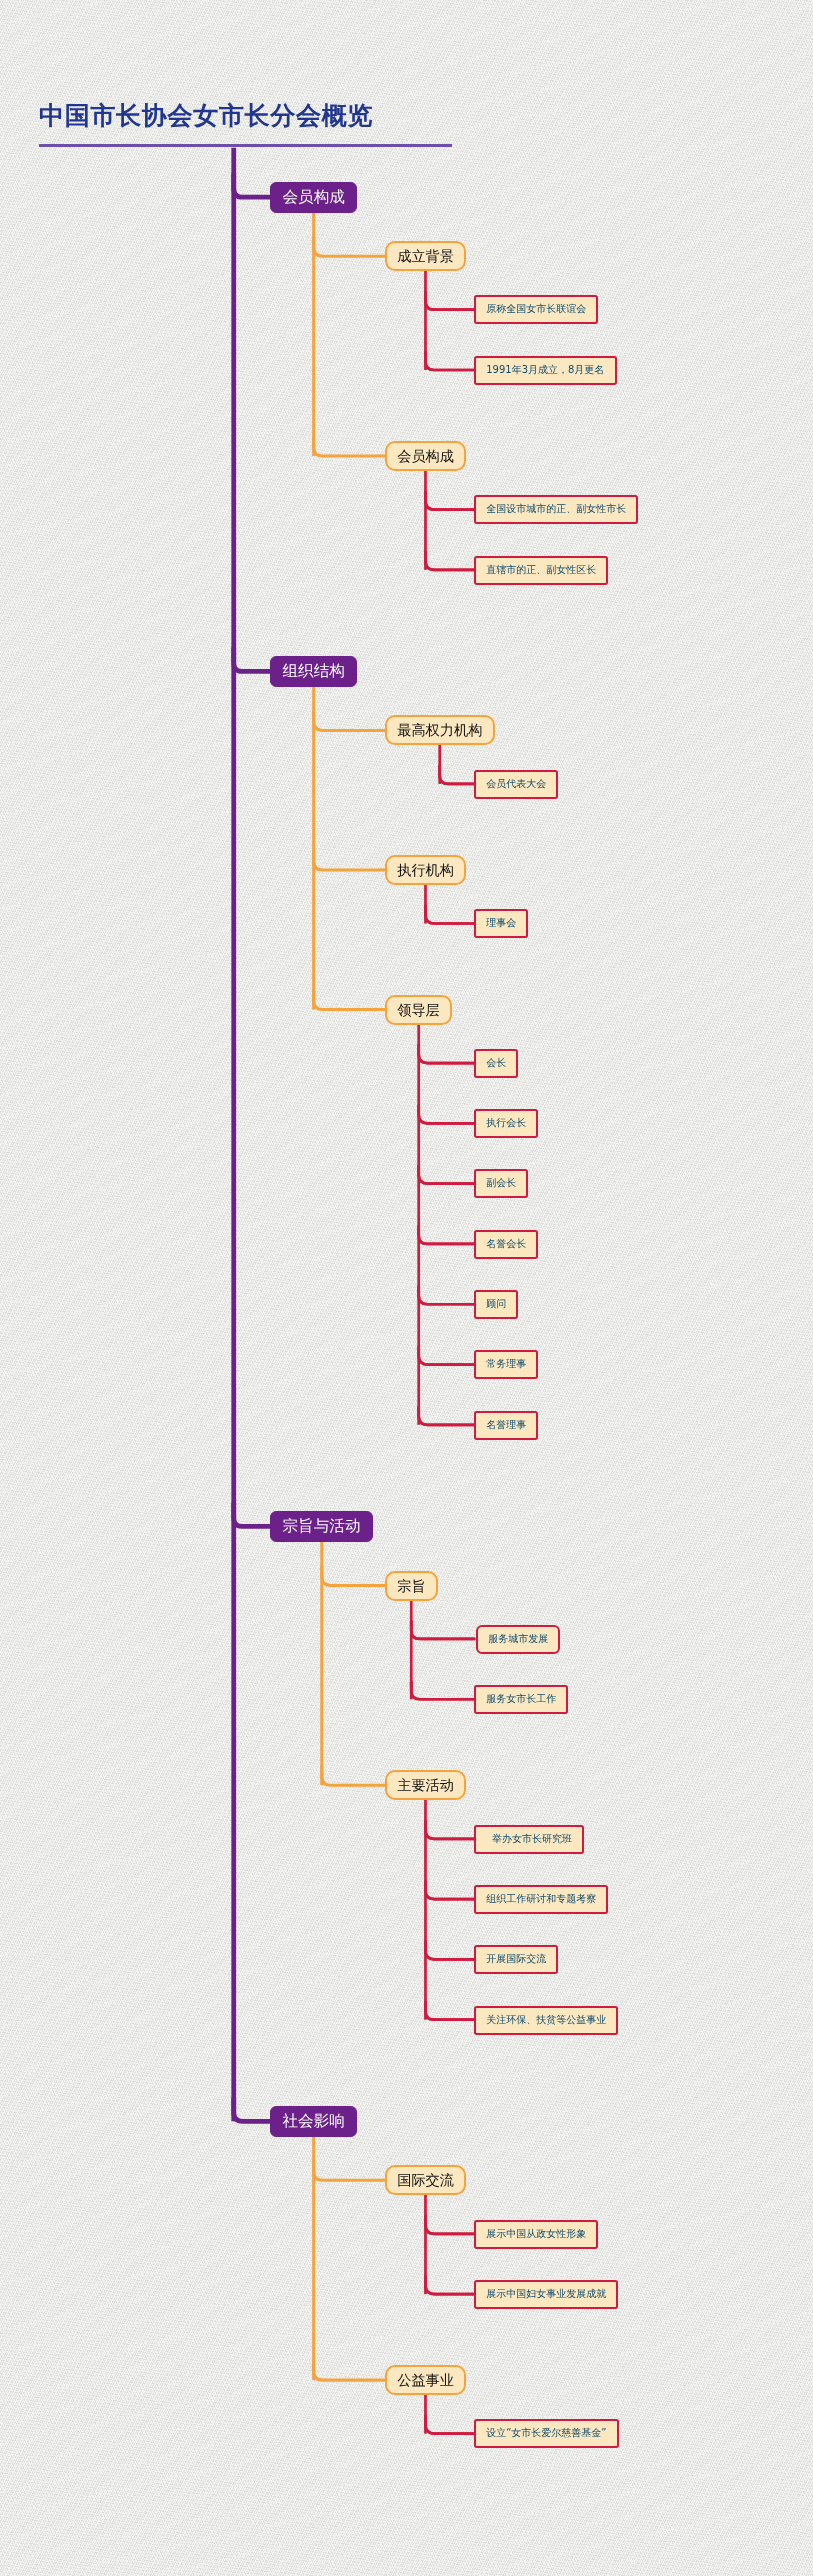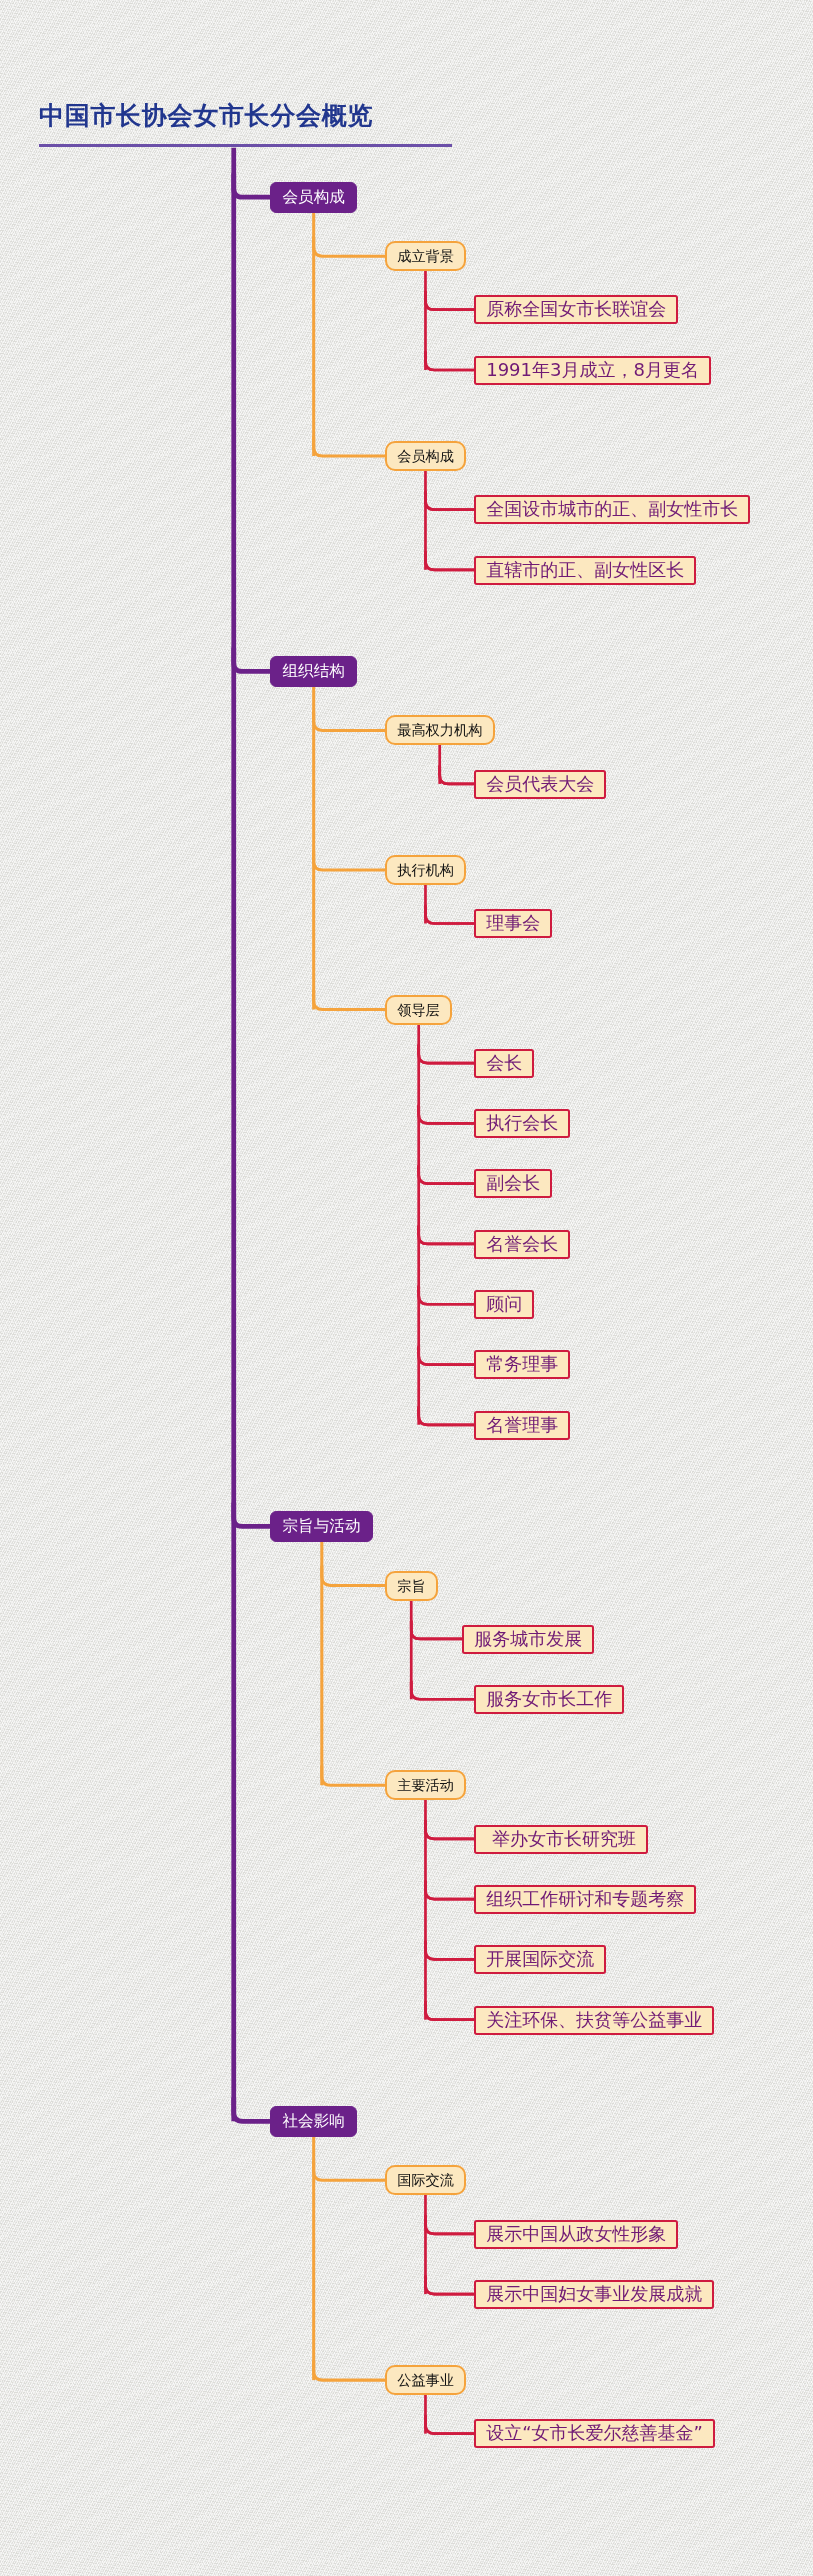--- a/index.html
+++ b/index.html
@@ -79,22 +79,22 @@
     border-radius: 10px;
     color: #111111;
     font-size: 14.2px;
     padding: 0 10.2px;
     height: 30px;
   }
   .n3 {
     background: #fce8c0;
     border: 2px solid #cf1b3f;
     border-radius: 2.7px;
-    color: #701a75;
-    font-size: 18px;
+    color: #0c4a6e;
+    font-size: 10px;
     padding: 0 10.2px;
     height: 28.5px;
   }
 </style>
 </head>
 <body>
 
 <div id="canvas"></div>
 
 <div id="header">
@@ -236,21 +236,21 @@
     </div>
     <div class="node n3" style="left: 474px; top: 1411px;">
       <span>名誉理事</span>
     </div>
     <div class="node n1" style="left: 270px; top: 1511px;">
       <span>宗旨与活动</span>
     </div>
     <div class="node n2" style="left: 385px; top: 1571px;">
       <span>宗旨</span>
     </div>
-    <div class="node n3" style="left: 462px; top: 1625px;">
+    <div class="node n3" style="left: 476px; top: 1625px; border-radius: 6px;">
       <span>服务城市发展</span>
     </div>
     <div class="node n3" style="left: 474px; top: 1685px;">
       <span>服务女市长工作</span>
     </div>
     <div class="node n2" style="left: 385px; top: 1770px;">
       <span>主要活动</span>
     </div>
     <div class="node n3" style="left: 474px; top: 1825px; padding-left: 16px;">
       <span>举办女市长研究班</span>

